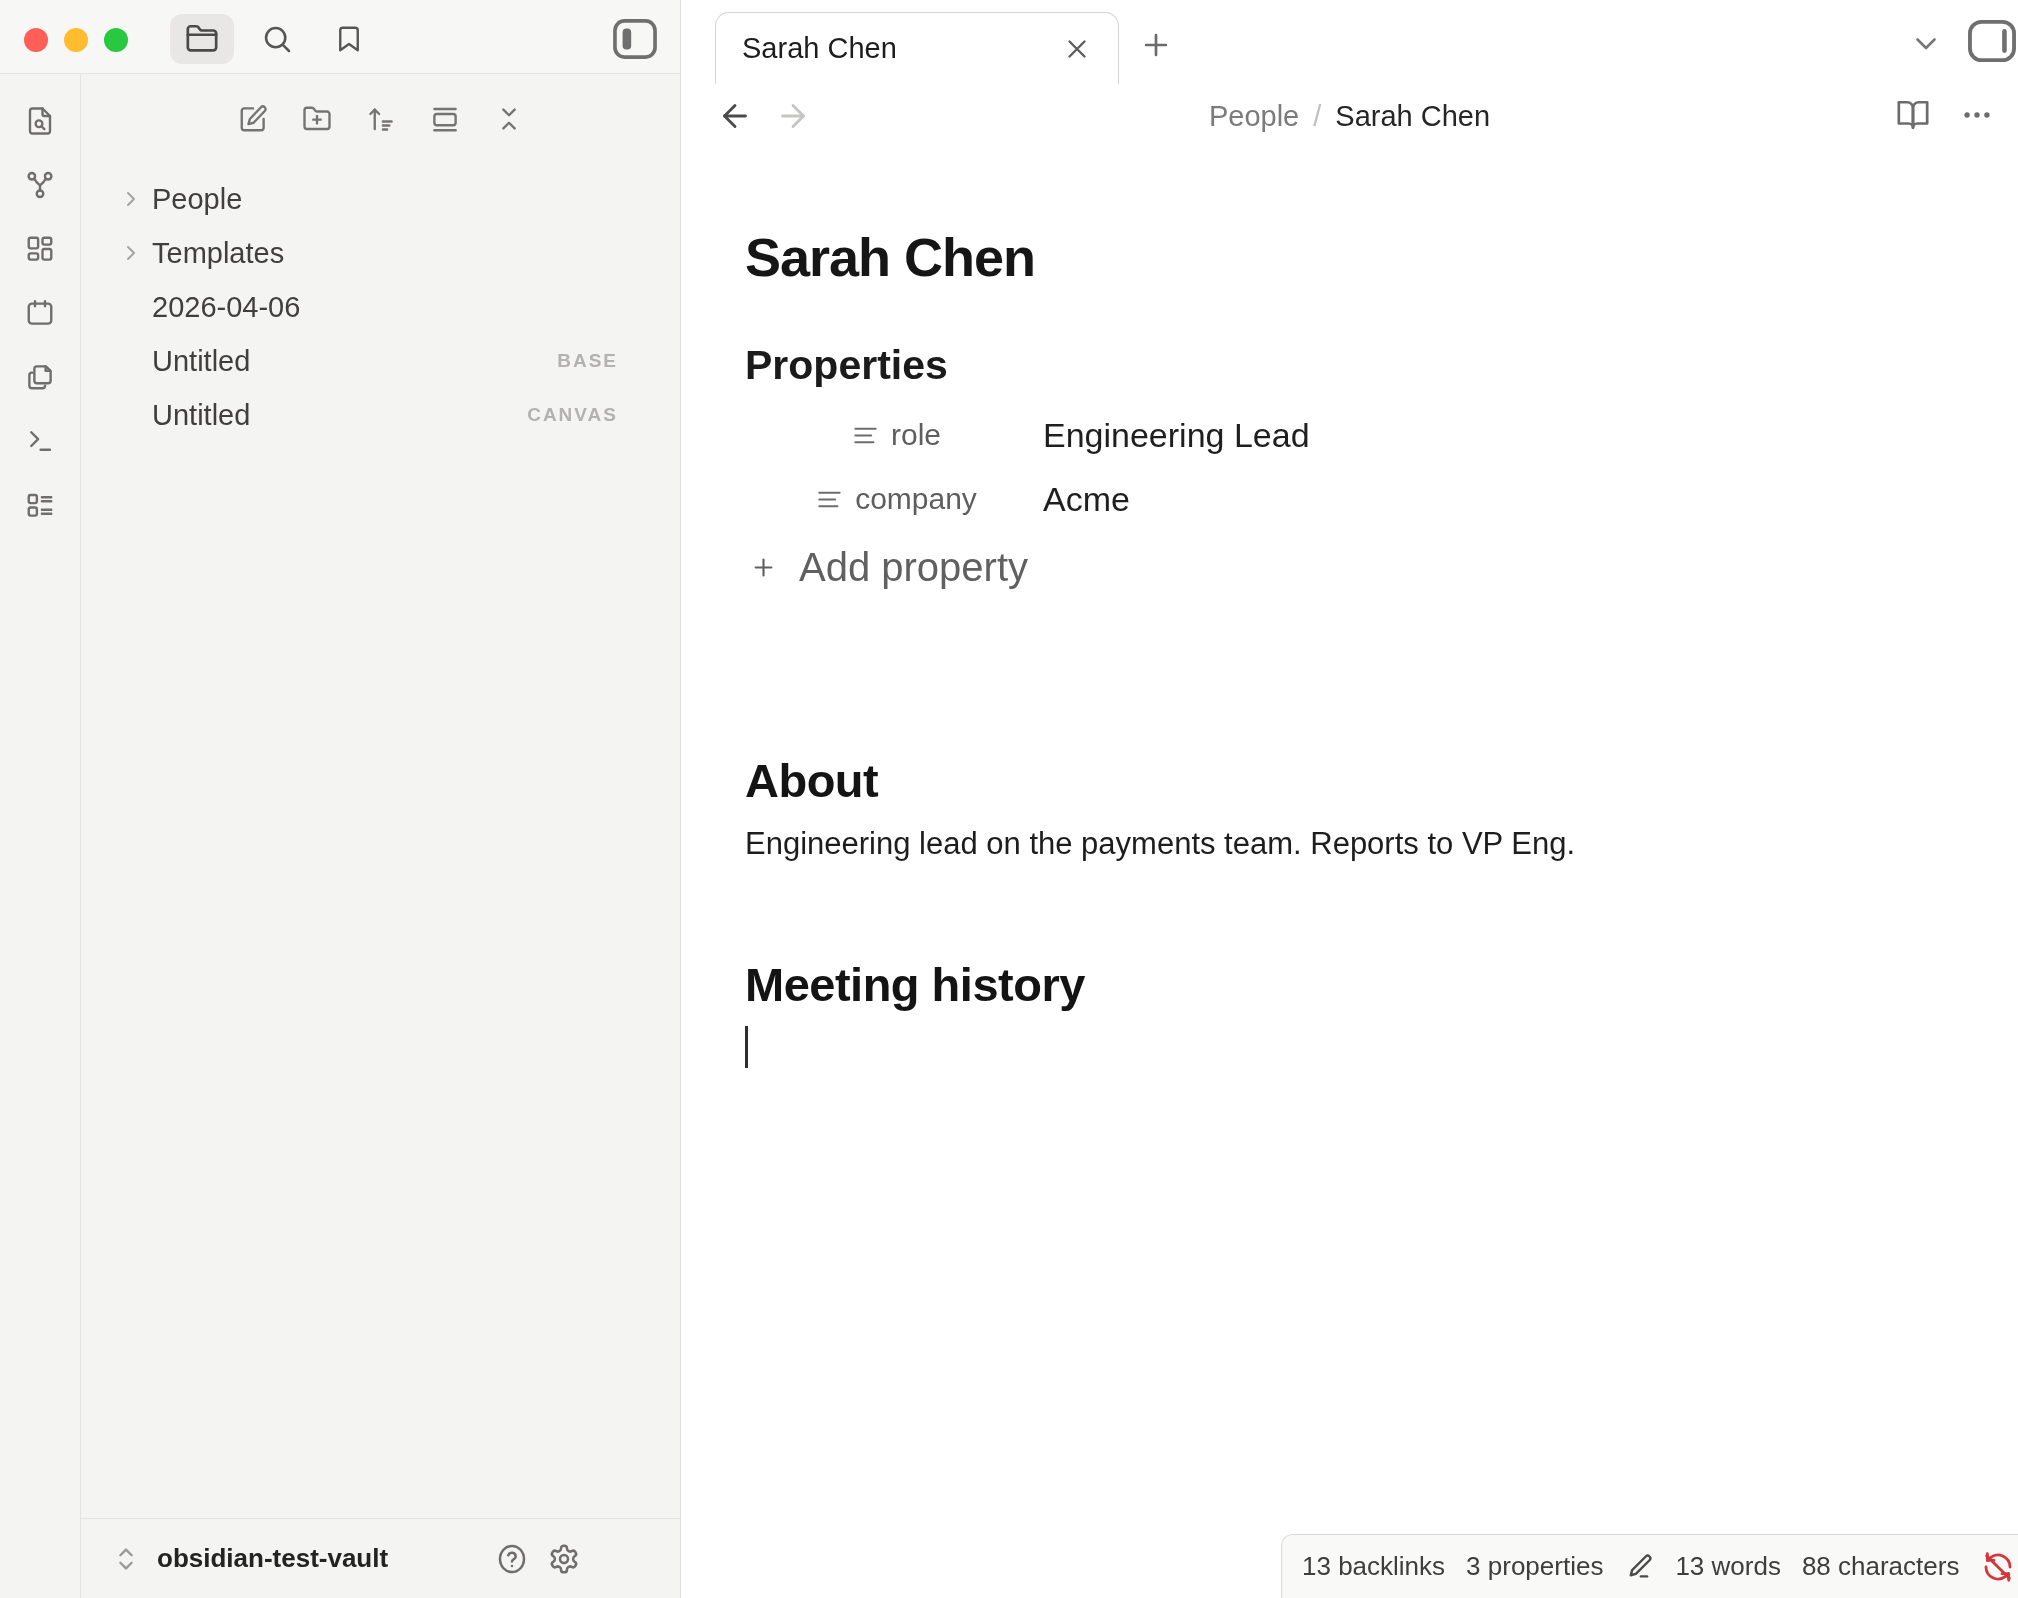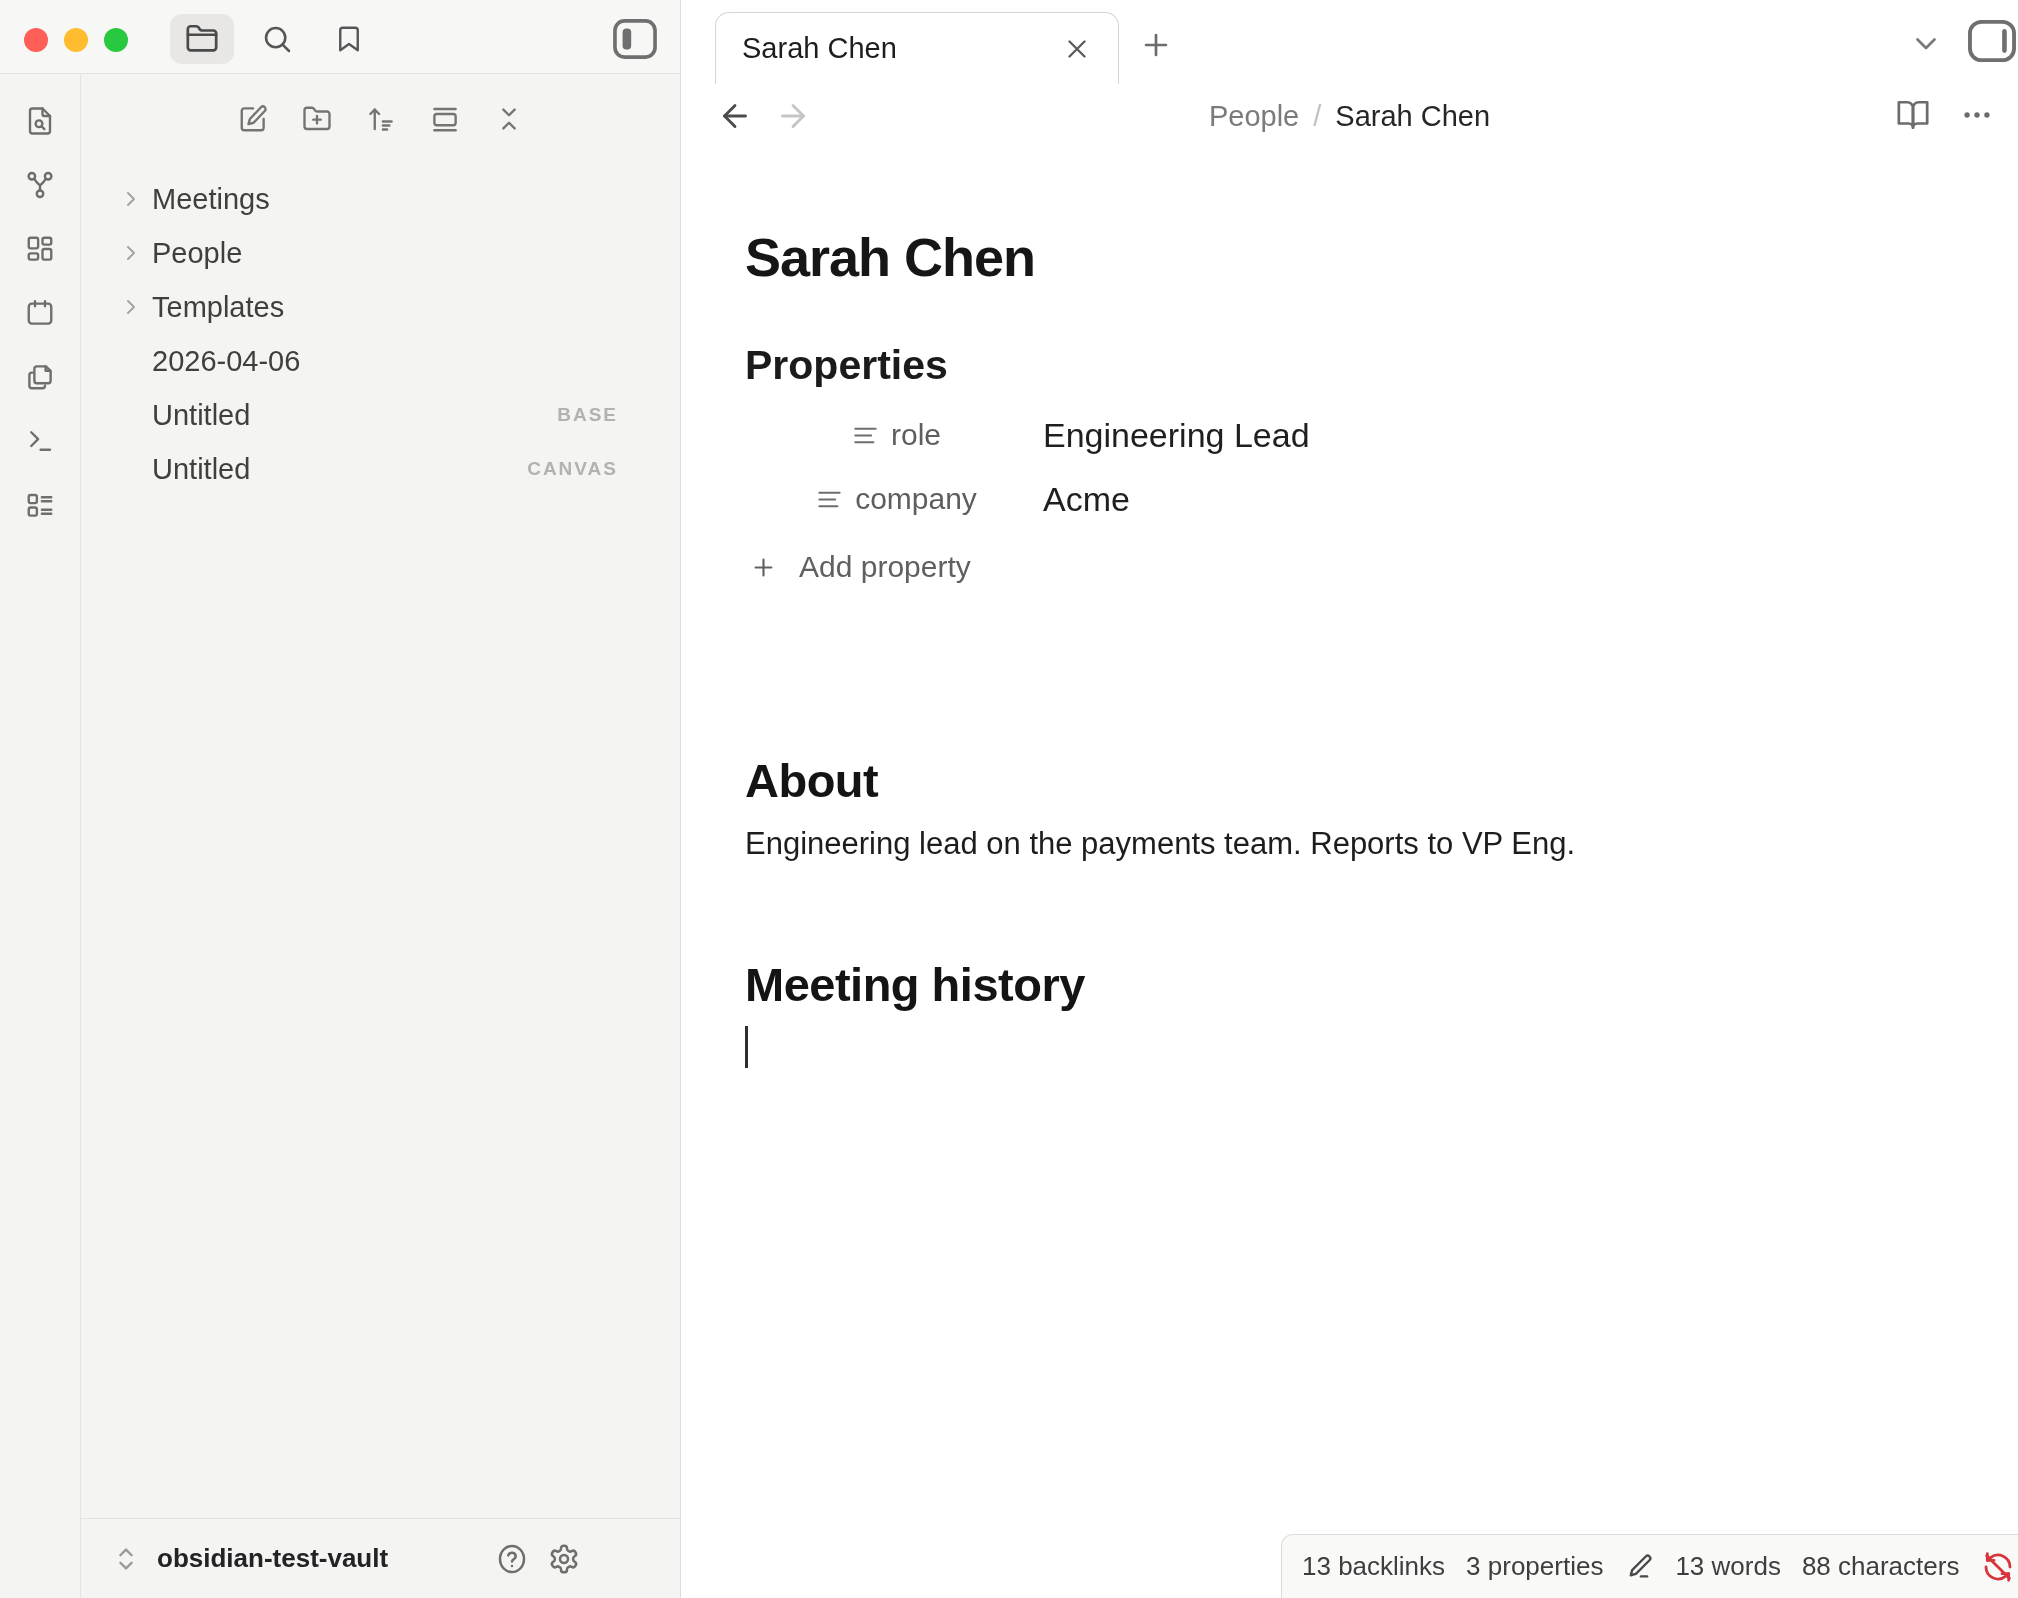--- a/index.html
+++ b/index.html
@@ -70,21 +70,21 @@
 
   .props-heading { margin-top:54px; font-size:41px; font-weight:700; color:#1b1b1b; }
   .props { margin-top:14px; }
   .prop-row { display:flex; align-items:center; height:64px; }
   .prop-key { display:flex; align-items:center; gap:12px; width:293px; margin-left:5px; color:#5e5e5e; flex:none;justify-content:center; }
   .prop-key .p-ic { width:27px; height:27px; color:#6d6d6d; flex:none; }
   .prop-key-label { font-size:30px; }
   .prop-value { font-size:34px; color:#1f1f1f; }
   .pill { display:inline-flex; align-items:center; gap:14px; background:#ebe4fb; color:#7a4ff0; border-radius:24px; padding:5px 20px 7px 20px; font-size:29px; }
   .pill-x { width:22px; height:22px; }
-  .add-prop { margin-top:8px; height:56px; display:flex; align-items:center; gap:22px; margin-left:5px; color:#606060; font-size:30px; }
+  .add-prop { margin-top:8px; height:56px; display:flex; align-items:center; gap:22px; margin-left:5px; color:#606060; font-size:40px; }
   .add-prop .p-ic { width:27px; height:27px; }
 
   .h2 { font-size:47px; font-weight:700; color:#141414; letter-spacing:-0.5px; }
   .about-sec { margin-top:158px; }
   .body-text { margin-top:14px; font-size:31px; color:#1d1d1d; line-height:1.4; }
   .meeting-sec { margin-top:92px; }
   .cursor { margin-top:14px; width:3px; height:42px; background:#2e2e2e; }
 
   .status-bar { position:absolute; right:0; bottom:0; width:737px; height:64px; background:#f9f9f8; border:1px solid #dbdad8; border-right:none; border-bottom:none; border-top-left-radius:12px; display:flex; align-items:center; padding-left:20px; gap:21px; font-size:26px; color:#3e3e3e; }
   .sb-item { white-space:nowrap; }
@@ -221,28 +221,20 @@
           </div>
           <div class="x-btn">
             <svg class="ic" width="30" height="30" viewBox="0 0 24 24">
                 <path d="M7.5 4.5 12 9l4.5-4.5"></path>
                 <path d="M7.5 19.5 12 15l4.5 4.5"></path>
               </svg>
           </div>
         </div>
 
         <div class="tree">
-          <div class="tree-row">
-            <span class="tree-chev">
-                <svg class="ic" width="24" height="24" viewBox="0 0 24 24">
-                  <path d="m9 6 6 6-6 6"></path>
-                </svg>
-              </span>
-            <span>Meetings</span>
-          </div>
           <div class="tree-row">
             <span class="tree-chev">
                 <svg class="ic" width="24" height="24" viewBox="0 0 24 24">
                   <path d="m9 6 6 6-6 6"></path>
                 </svg>
               </span>
             <span>People</span>
           </div>
           <div class="tree-row">
             <span class="tree-chev">

